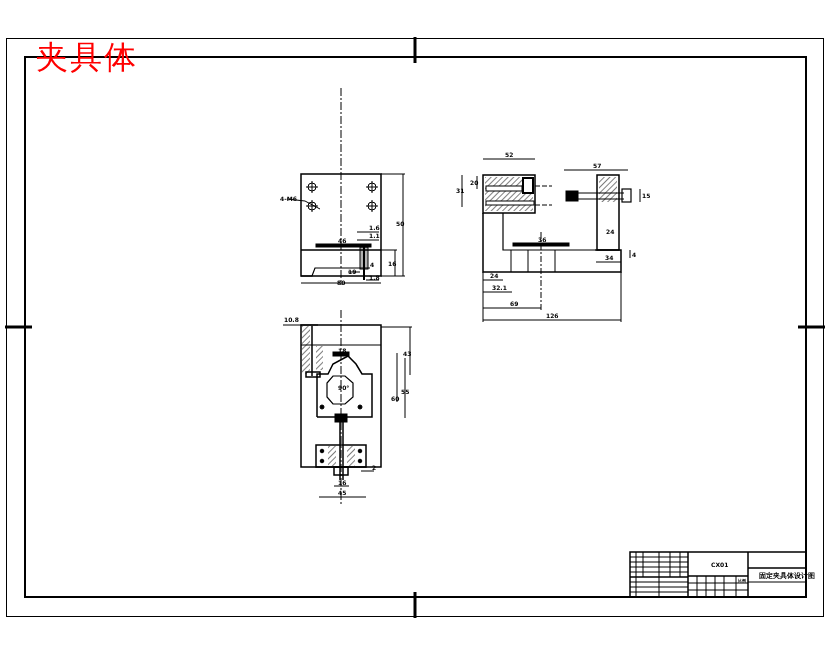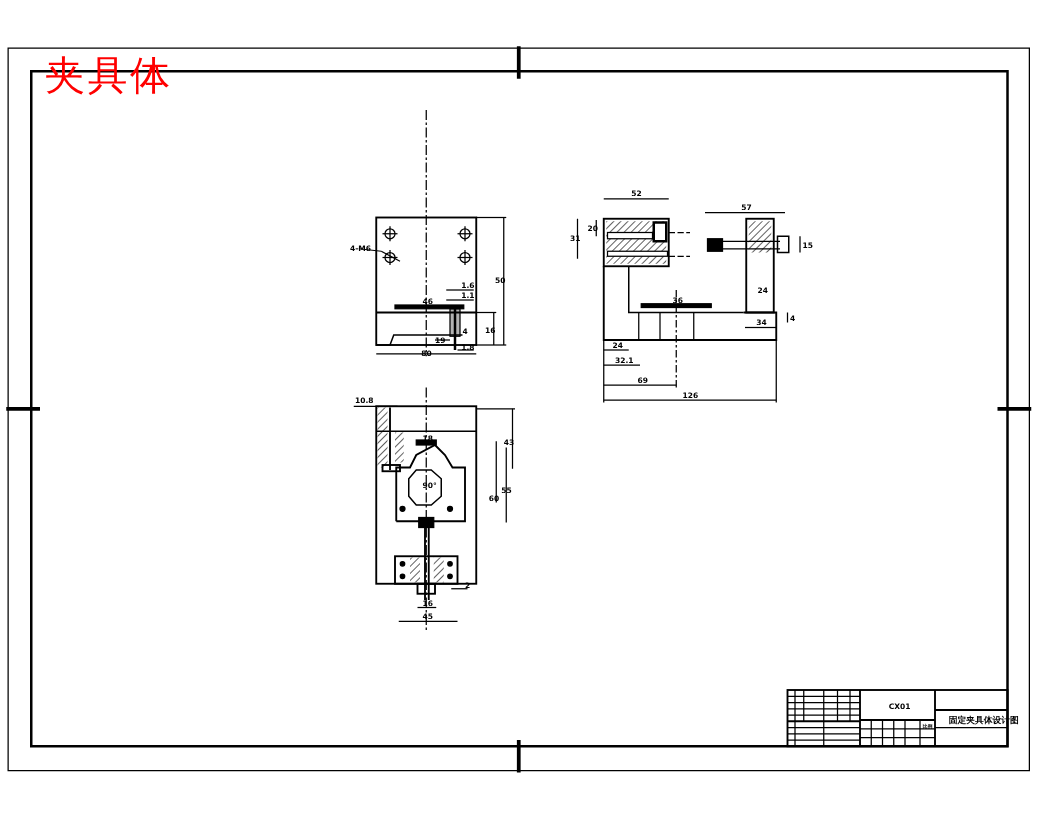--- a/index.html
+++ b/index.html
@@ -1,18 +1,18 @@
 <!DOCTYPE html>
 <html><head>
 <meta charset="utf-8">
 <style>
   html, body { margin: 0; padding: 0; background: #ffffff; }
   body { width: 830px; height: 654px; position: relative; overflow: hidden; font-family: "DejaVu Sans", sans-serif; }
   #sheet { position: absolute; left: 0; top: 0; width: 830px; height: 654px; }
-  .title-cn { position: absolute; left: 36px; top: 42px; font-family: Liberation Sans, sans-serif; font-size: 32px; color: #ff0000; letter-spacing: 2px; line-height: 36px; }
+  .title-cn { position: absolute; left: 36px; top: 42px; font-family: Liberation Mono, monospace; font-size: 32px; color: #ff0000; letter-spacing: 2px; line-height: 36px; }
   svg text { font-family: "DejaVu Sans", sans-serif; font-weight: bold; }
 </style>
 </head>
 <body>
 
 <svg id="sheet" viewBox="0 0 830 654" xmlns="http://www.w3.org/2000/svg">
 
   <rect x="6.5" y="38.5" width="817" height="578" fill="none" stroke="#000" stroke-width="1"></rect>
 
   <rect x="25" y="57" width="781" height="540" fill="none" stroke="#000" stroke-width="2"></rect>

